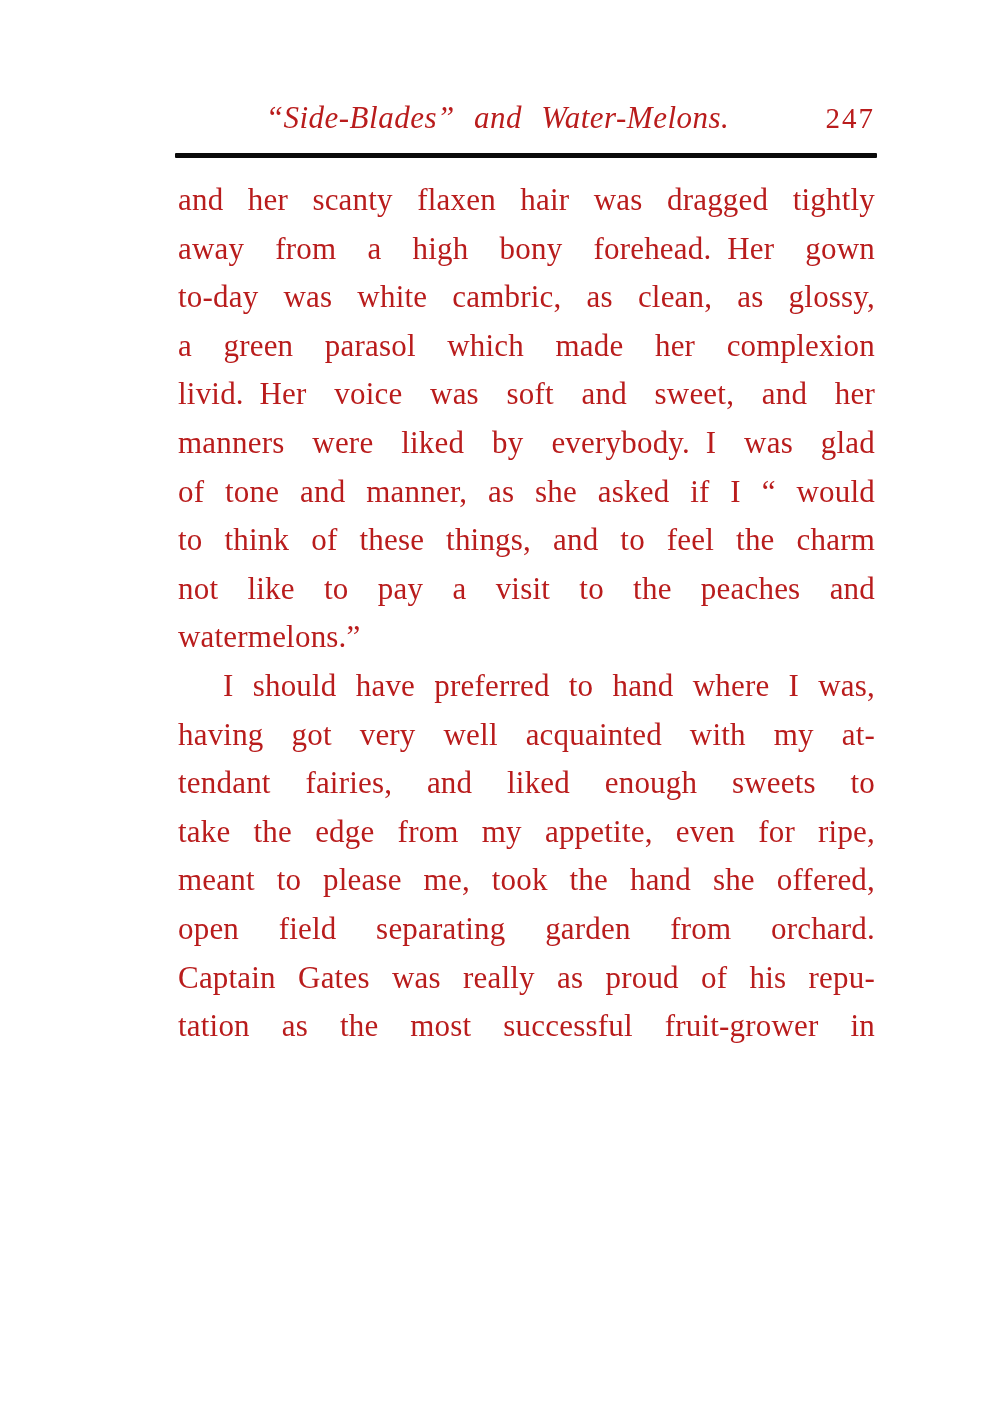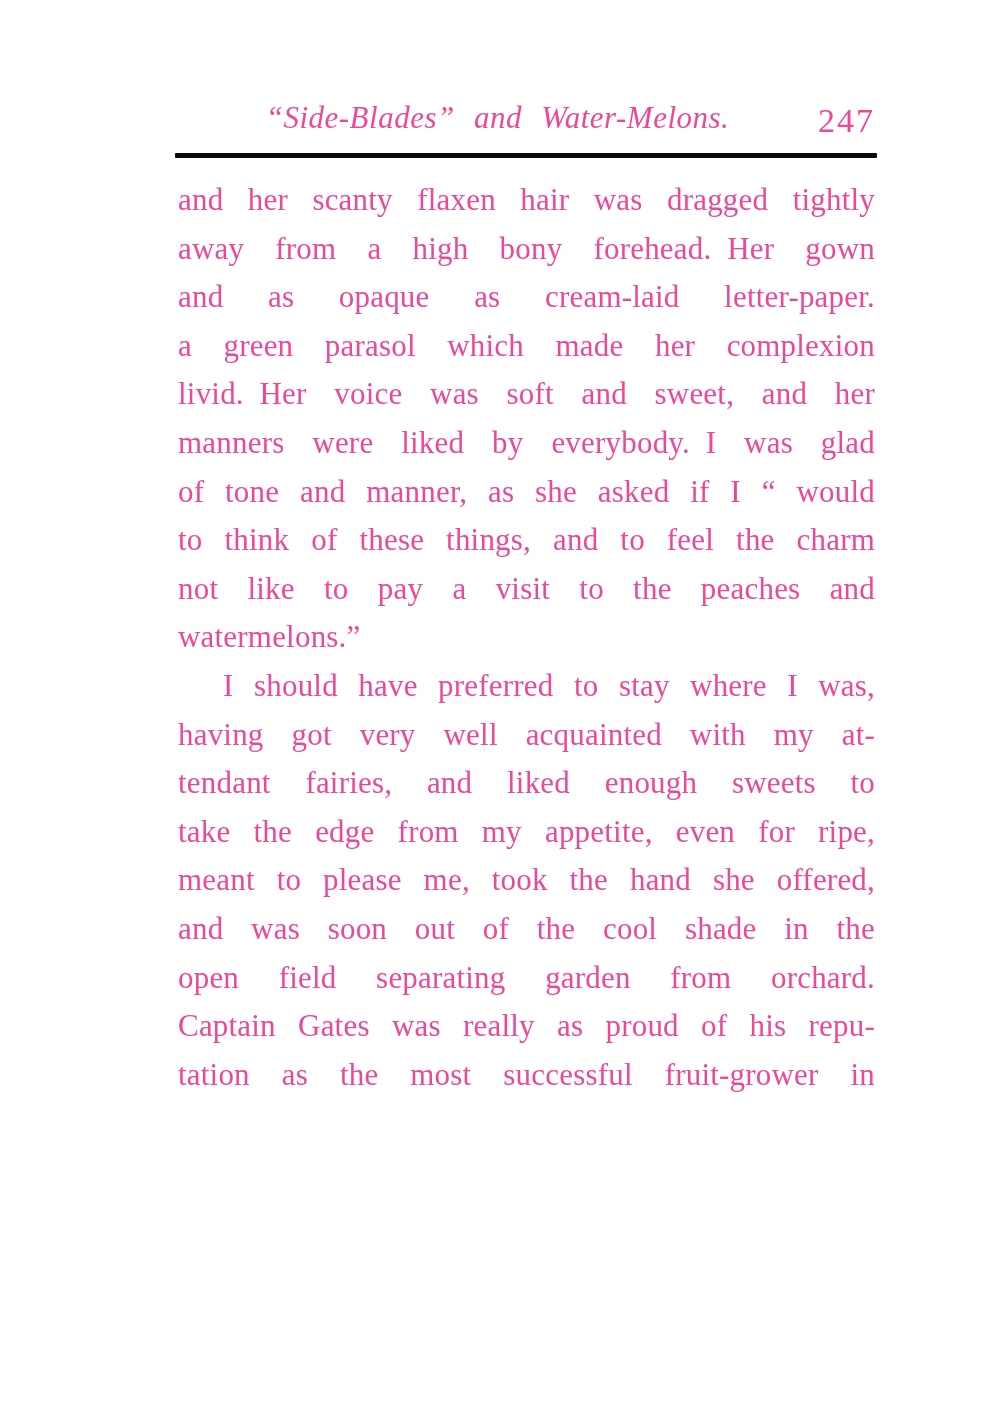--- a/index.html
+++ b/index.html
@@ -5,21 +5,21 @@
   html, body {
     margin: 0;
     padding: 0;
     background: #ffffff;
   }
   .page {
     position: relative;
     width: 1000px;
     height: 1427px;
     background: #ffffff;
-    color: #ec4899;
+    color: #b91c1c;
     font-family: "Liberation Serif", "DejaVu Serif", serif;
     overflow: hidden;
   }
   .running-header {
     position: absolute;
     left: 178px;
     top: 100px;
     width: 699px;
     height: 44px;
   }
@@ -32,21 +32,21 @@
     font-style: italic;
     font-size: 31px;
     letter-spacing: 0.5px;
     word-spacing: 11px;
     white-space: nowrap;
   }
   .page-number {
     position: absolute;
     right: 2px;
     top: 2px;
-    font-size: 34px;
+    font-size: 29px;
     letter-spacing: 2px;
   }
   .header-rule {
     position: absolute;
     left: 175px;
     top: 153px;
     width: 702px;
     height: 5px;
     background: #0a0a0a;
     border-radius: 1px;
@@ -83,32 +83,31 @@
   <div class="running-header">
     <div class="header-title">“Side-Blades” and Water-Melons.</div>
     <div class="page-number">247</div>
   </div>
 
   <div class="header-rule"></div>
 
   <div class="text-block">
       <div class="line j">and her scanty flaxen hair was dragged tightly</div>
       <div class="line j">away from a high bony forehead. Her gown</div>
-      <div class="line j">and as opaque as cream-laid letter-paper.</div>
+      <div class="line j">to-day was white cambric, as clean, as glossy,</div>
       <div class="line j">a green parasol which made her complexion</div>
       <div class="line j">livid. Her voice was soft and sweet, and her</div>
       <div class="line j">manners were liked by everybody. I was glad</div>
       <div class="line j">of tone and manner, as she asked if I “ would</div>
       <div class="line j">to think of these things, and to feel the charm</div>
       <div class="line j">not like to pay a visit to the peaches and</div>
       <div class="line">watermelons.”</div>
-      <div class="line j indent">I should have preferred to stay where I was,</div>
+      <div class="line j indent">I should have preferred to hand where I was,</div>
       <div class="line j">having got very well acquainted with my at-</div>
       <div class="line j">tendant fairies, and liked enough sweets to</div>
       <div class="line j">take the edge from my appetite, even for ripe,</div>
       <div class="line j">meant to please me, took the hand she offered,</div>
-      <div class="line j">and was soon out of the cool shade in the</div>
       <div class="line j">open field separating garden from orchard.</div>
       <div class="line j">Captain Gates was really as proud of his repu-</div>
       <div class="line j">tation as the most successful fruit-grower in</div>
     </div>
 
 </div>
 
 </body></html>

